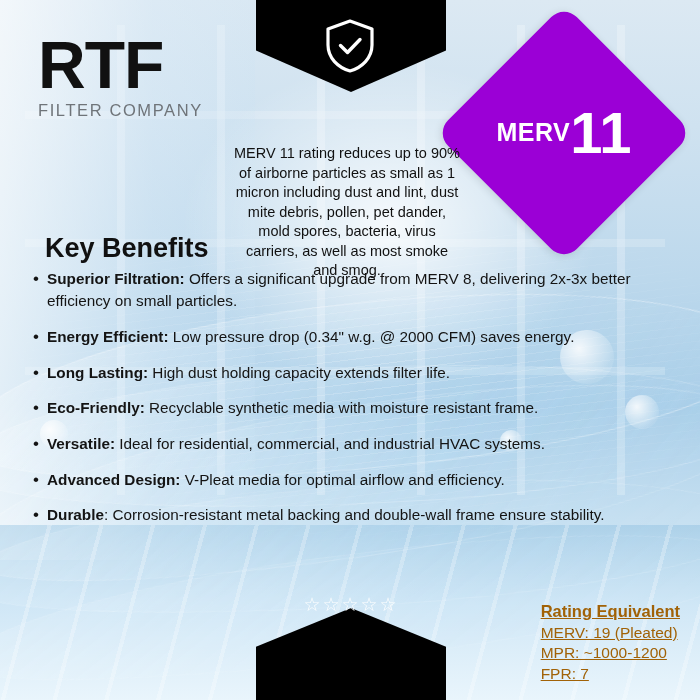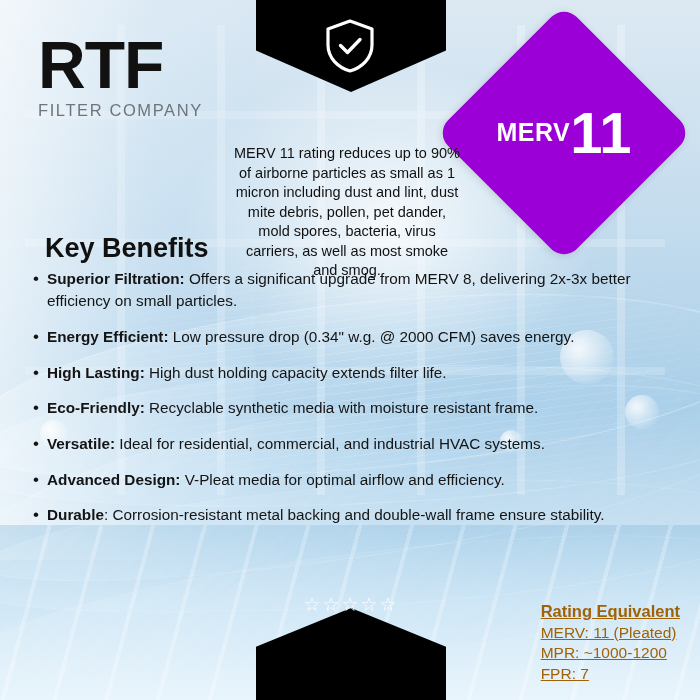--- a/index.html
+++ b/index.html
@@ -313,21 +313,21 @@
     <div class="kb-item">
       <span class="kb-bullet">•</span>
       <span class="kb-text"><b>Superior Filtration:</b><span> Offers a significant upgrade from MERV 8, delivering 2x-3x better efficiency on small particles.</span></span>
     </div>
     <div class="kb-item">
       <span class="kb-bullet">•</span>
       <span class="kb-text"><b>Energy Efficient:</b><span> Low pressure drop (0.34" w.g. @ 2000 CFM) saves energy.</span></span>
     </div>
     <div class="kb-item">
       <span class="kb-bullet">•</span>
-      <span class="kb-text"><b>High Lasting:</b><span> High dust holding capacity extends filter life.</span></span>
+      <span class="kb-text"><b>Long Lasting:</b><span> High dust holding capacity extends filter life.</span></span>
     </div>
     <div class="kb-item">
       <span class="kb-bullet">•</span>
       <span class="kb-text"><b>Eco-Friendly:</b><span> Recyclable synthetic media with moisture resistant frame.</span></span>
     </div>
     <div class="kb-item">
       <span class="kb-bullet">•</span>
       <span class="kb-text"><b>Versatile:</b><span> Ideal for residential, commercial, and industrial HVAC systems.</span></span>
     </div>
     <div class="kb-item">
@@ -338,18 +338,18 @@
       <span class="kb-bullet">•</span>
       <span class="kb-text"><b>Durable</b><span>: Corrosion-resistant metal backing and double-wall frame ensure stability.</span></span>
     </div>
   </div>
 
   <div class="stars">☆☆☆☆☆</div>
   <div class="bottom-banner"></div>
 
   <div class="rating">
     <div class="rating-title">Rating Equivalent</div>
-    <div class="rating-line">MERV: 11 (Pleated)</div>
+    <div class="rating-line">MERV: 19 (Pleated)</div>
     <div class="rating-line">MPR: ~1000-1200</div>
     <div class="rating-line">FPR: 7</div>
   </div>
 
 </div>
 
 </body></html>

